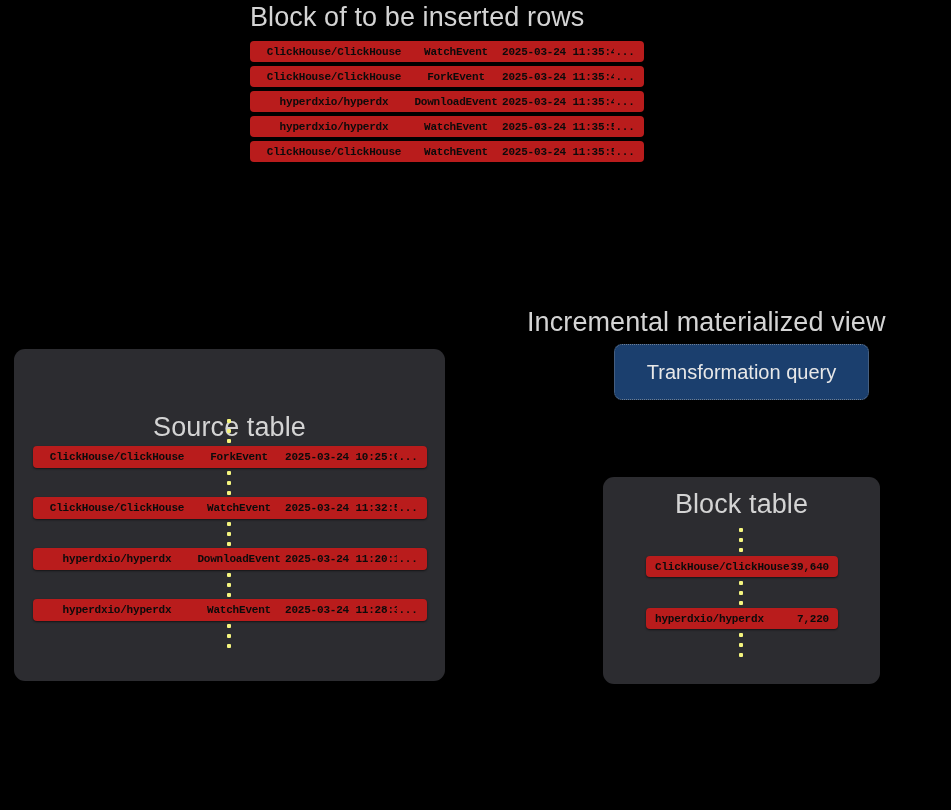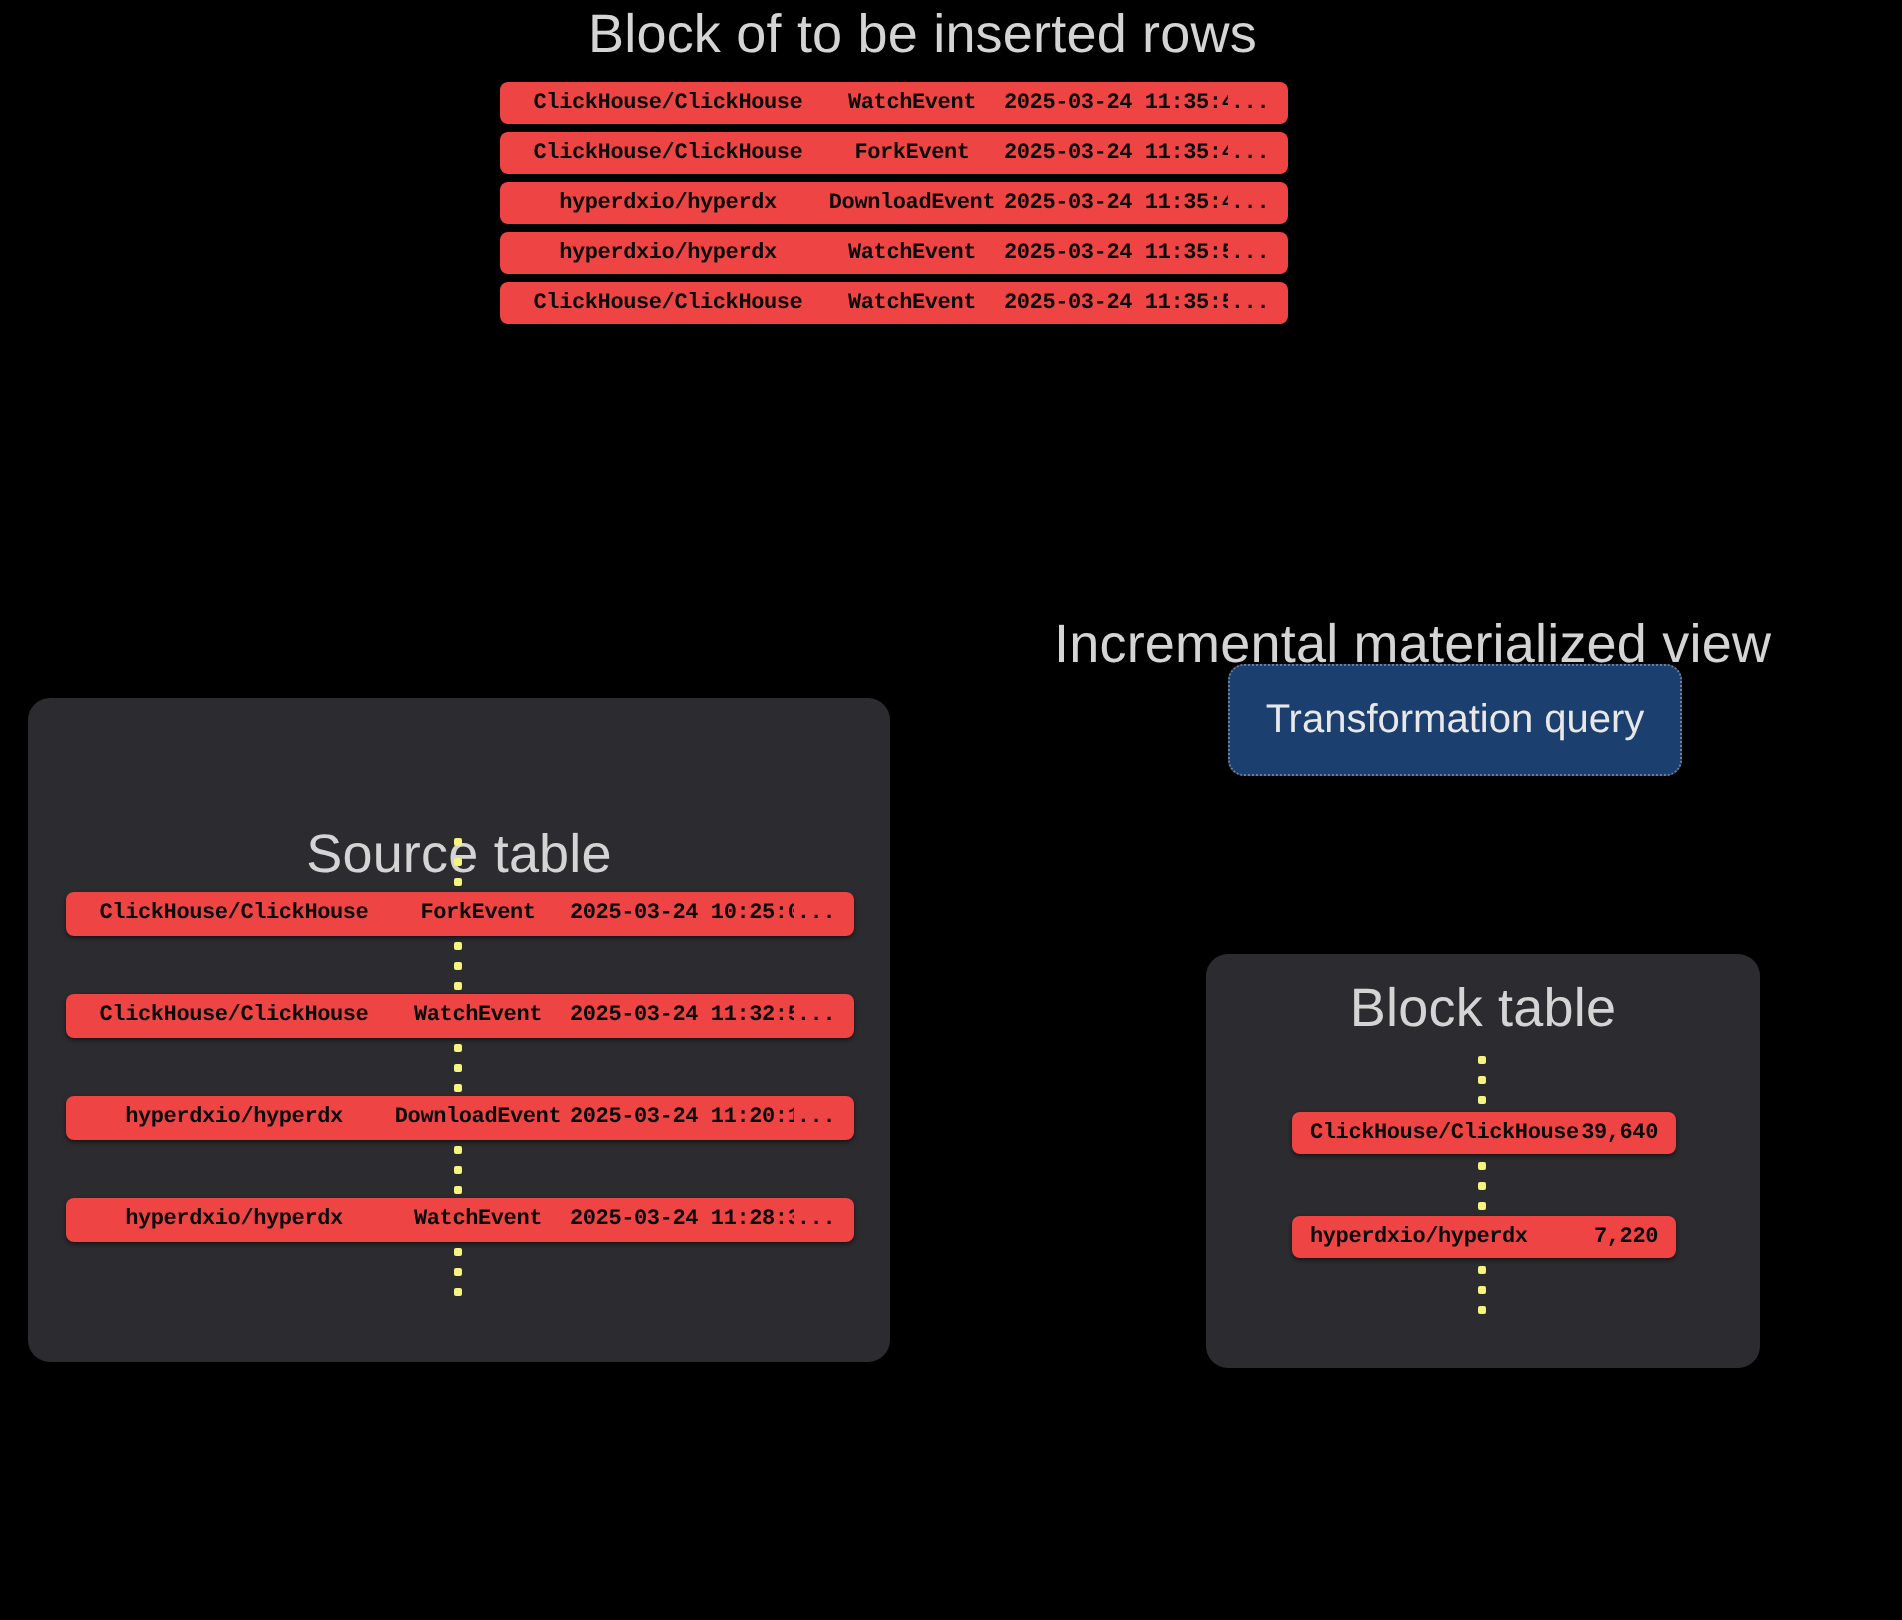--- a/index.html
+++ b/index.html
@@ -22,21 +22,21 @@
   .heading {
     color: #d4d4d4;
     font-family: "Liberation Sans", sans-serif;
     font-weight: 400;
     white-space: nowrap;
     letter-spacing: 0.1px;
   }
 
   
   .row {
-    background: #ef4444;
+    background: #b91c1c;
     color: #0b0b0b;
     font-family: "Liberation Mono", "DejaVu Sans Mono", monospace;
     font-weight: 700;
     border-radius: 4px;
     box-sizing: border-box;
     display: flex;
     align-items: center;
     box-shadow: 0 1px 2px rgba(0,0,0,0.55);
   }
   .row .cell {
@@ -113,21 +113,21 @@
     justify-content: center;
     color: #e8e8e8;
     font-size: 20px;
     font-family: "Liberation Sans", sans-serif;
     box-sizing: border-box;
   }
 </style>
 </head>
 <body>
 
-<div class="abs heading" style="left:250px; top:2px; font-size:27px;margin-left:44px;">Block of to be inserted rows</div>
+<div class="abs heading" style="left:250px; top:2px; font-size:27px;">Block of to be inserted rows</div>
 
 <div class="abs" style="left:250px; top:41px;">
   <div class="row block-row" style="width:394px; margin-bottom:4px;">
     <span class="cell c-repo">ClickHouse/ClickHouse</span>
     <span class="cell c-event">WatchEvent</span>
     <span class="cell c-time">2025-03-24 11:35:40</span>
     <span class="cell c-more">...</span>
   </div>
   <div class="row block-row" style="width:394px; margin-bottom:4px;">
     <span class="cell c-repo">ClickHouse/ClickHouse</span>
@@ -212,21 +212,21 @@
 </div>
 
 <div class="vdots" style="left:227px; top:624px; width:4px; height:24px;">
     <i></i>
     <i></i>
     <i></i>
   </div>
 
 <div class="abs heading" style="left:527px; top:307px; font-size:27px;">Incremental materialized view</div>
 
-<div class="query-box" style="left:614px; top:332px; width:227px; height:56px;">Transformation query</div>
+<div class="query-box" style="left:614px; top:344px; width:255px; height:56px;">Transformation query</div>
 
 <div class="panel" style="left:603px; top:477px; width:277px; height:207px;"></div>
 
 <div class="abs heading" style="left:603px; top:489px; width:277px; text-align:center; font-size:27px;">Block table</div>
 
 <div class="vdots" style="left:739px; top:528px; width:4px; height:24px;">
     <i></i>
     <i></i>
     <i></i>
   </div>

